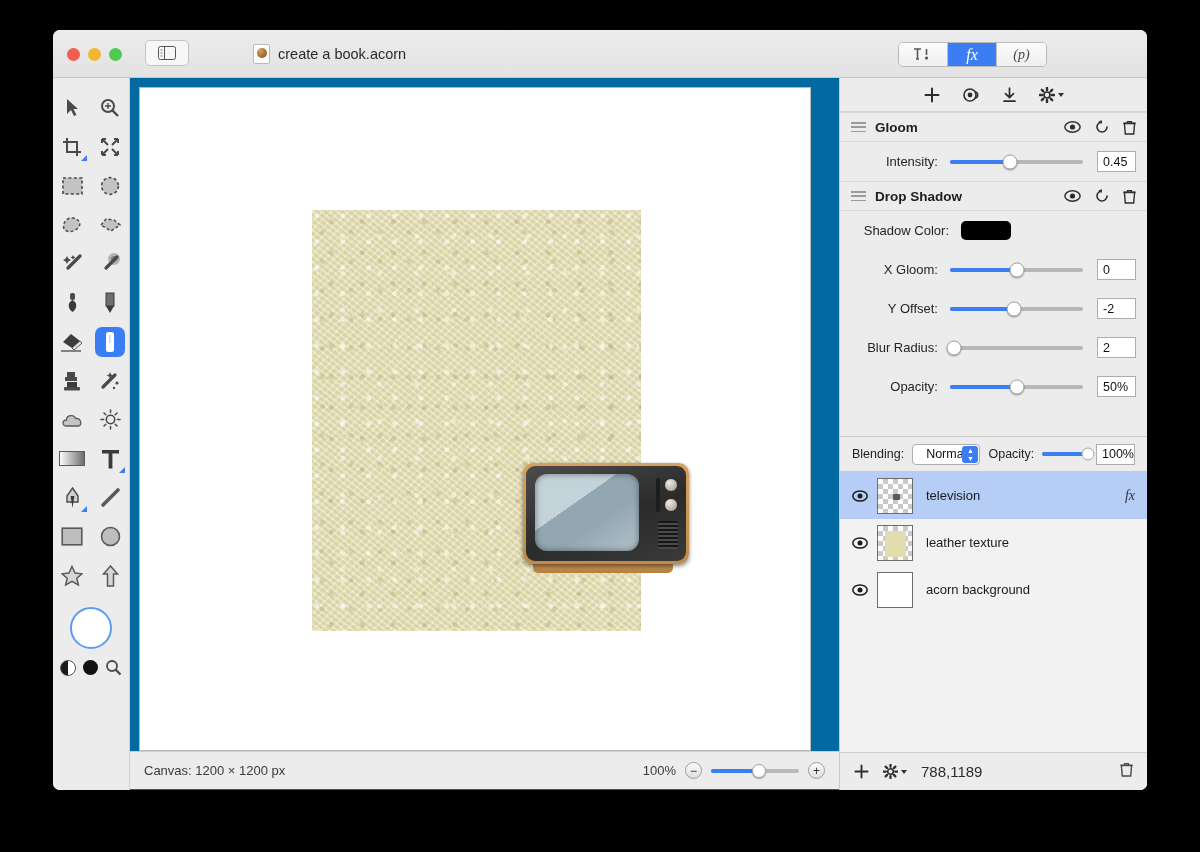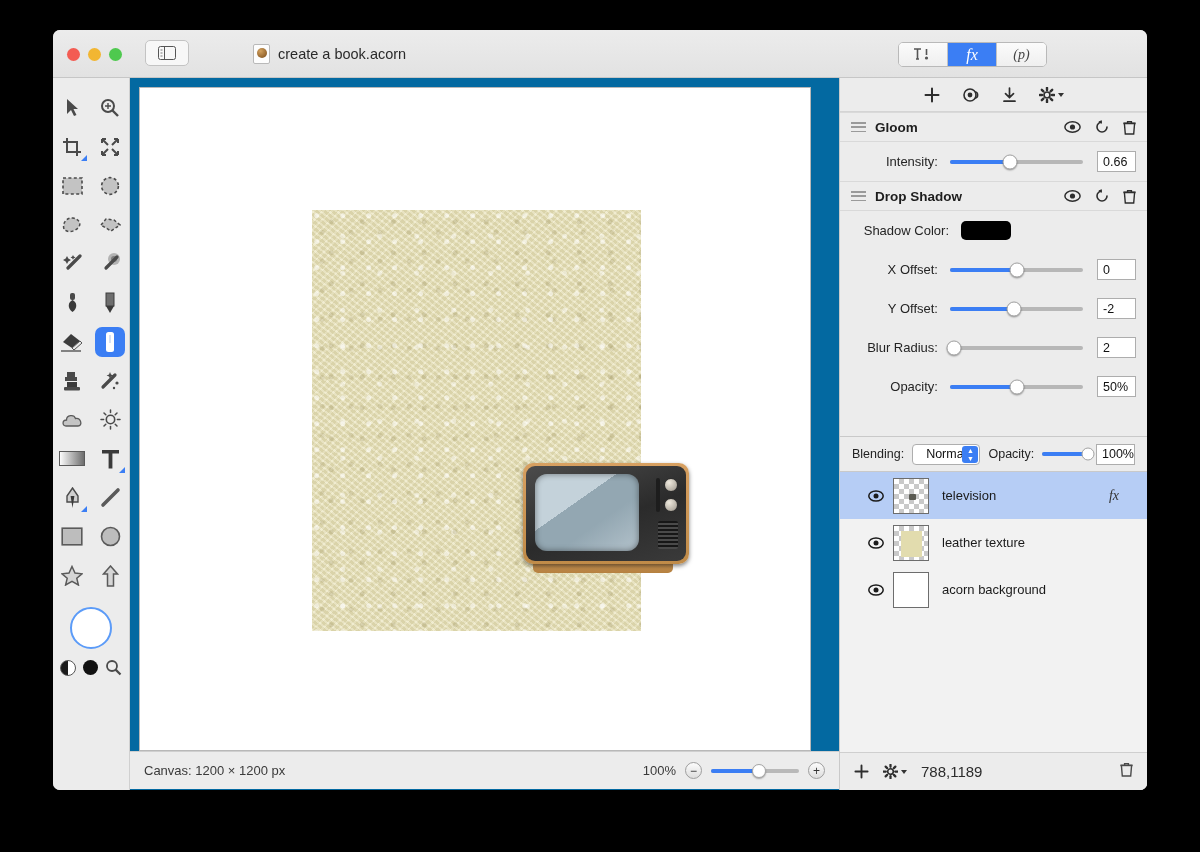--- a/index.html
+++ b/index.html
@@ -286,21 +286,21 @@
     width: 13px; height: 13px; border-radius: 50%;
     background: #fff; border: 1px solid #a2a2a2;
   }
   .op-field {
     width: 45px; height: 21px; background: #fff; border: 1px solid #adadad;
     font-size: 12.5px; display: flex; align-items: center; padding-left: 5px; color: #111;
   }
 
   
   #layers { flex: 1; background: #f2f2f2; }
-  .layer-row { height: 47px; display: flex; align-items: center; padding: 0 28px; }
+  .layer-row { height: 47px; display: flex; align-items: center; padding: 0 12px; }
   .layer-row.selected { background: #b6cdf5; }
   .thumb {
     width: 36px; height: 36px; margin-left: 9px;
     border: 1px solid #6d6d6d;
     background-image:
       linear-gradient(45deg, #c9c9c9 25%, transparent 25%, transparent 75%, #c9c9c9 75%),
       linear-gradient(45deg, #c9c9c9 25%, #fff 25%, #fff 75%, #c9c9c9 75%);
     background-size: 10px 10px;
     background-position: 0 0, 5px 5px;
     position: relative;
@@ -666,21 +666,21 @@
         </span>
       </div>
 
 
       <div class="param-row">
         <span class="param-label">Intensity:</span>
         <div class="slider">
           <div class="fill" style="width:45%"></div>
           <div class="knob" style="left:45%"></div>
         </div>
-        <div class="numfield">0.66</div>
+        <div class="numfield">0.45</div>
       </div>
 
       <div class="effect-head">
         <span class="grip">
             <i></i>
             <i></i>
             <i></i>
           </span>
         <span class="effect-name">Drop Shadow</span>
         <span class="head-icons">
@@ -699,21 +699,21 @@
           </svg>
         </span>
       </div>
 
       <div class="param-row">
         <span class="param-label">Shadow Color:</span>
         <div class="color-swatch"></div>
       </div>
 
       <div class="param-row">
-        <span class="param-label">X Offset:</span>
+        <span class="param-label">X Gloom:</span>
         <div class="slider">
           <div class="fill" style="width:50%"></div>
           <div class="knob" style="left:50%"></div>
         </div>
         <div class="numfield">0</div>
       </div>
 
       <div class="param-row">
         <span class="param-label">Y Offset:</span>
         <div class="slider">

